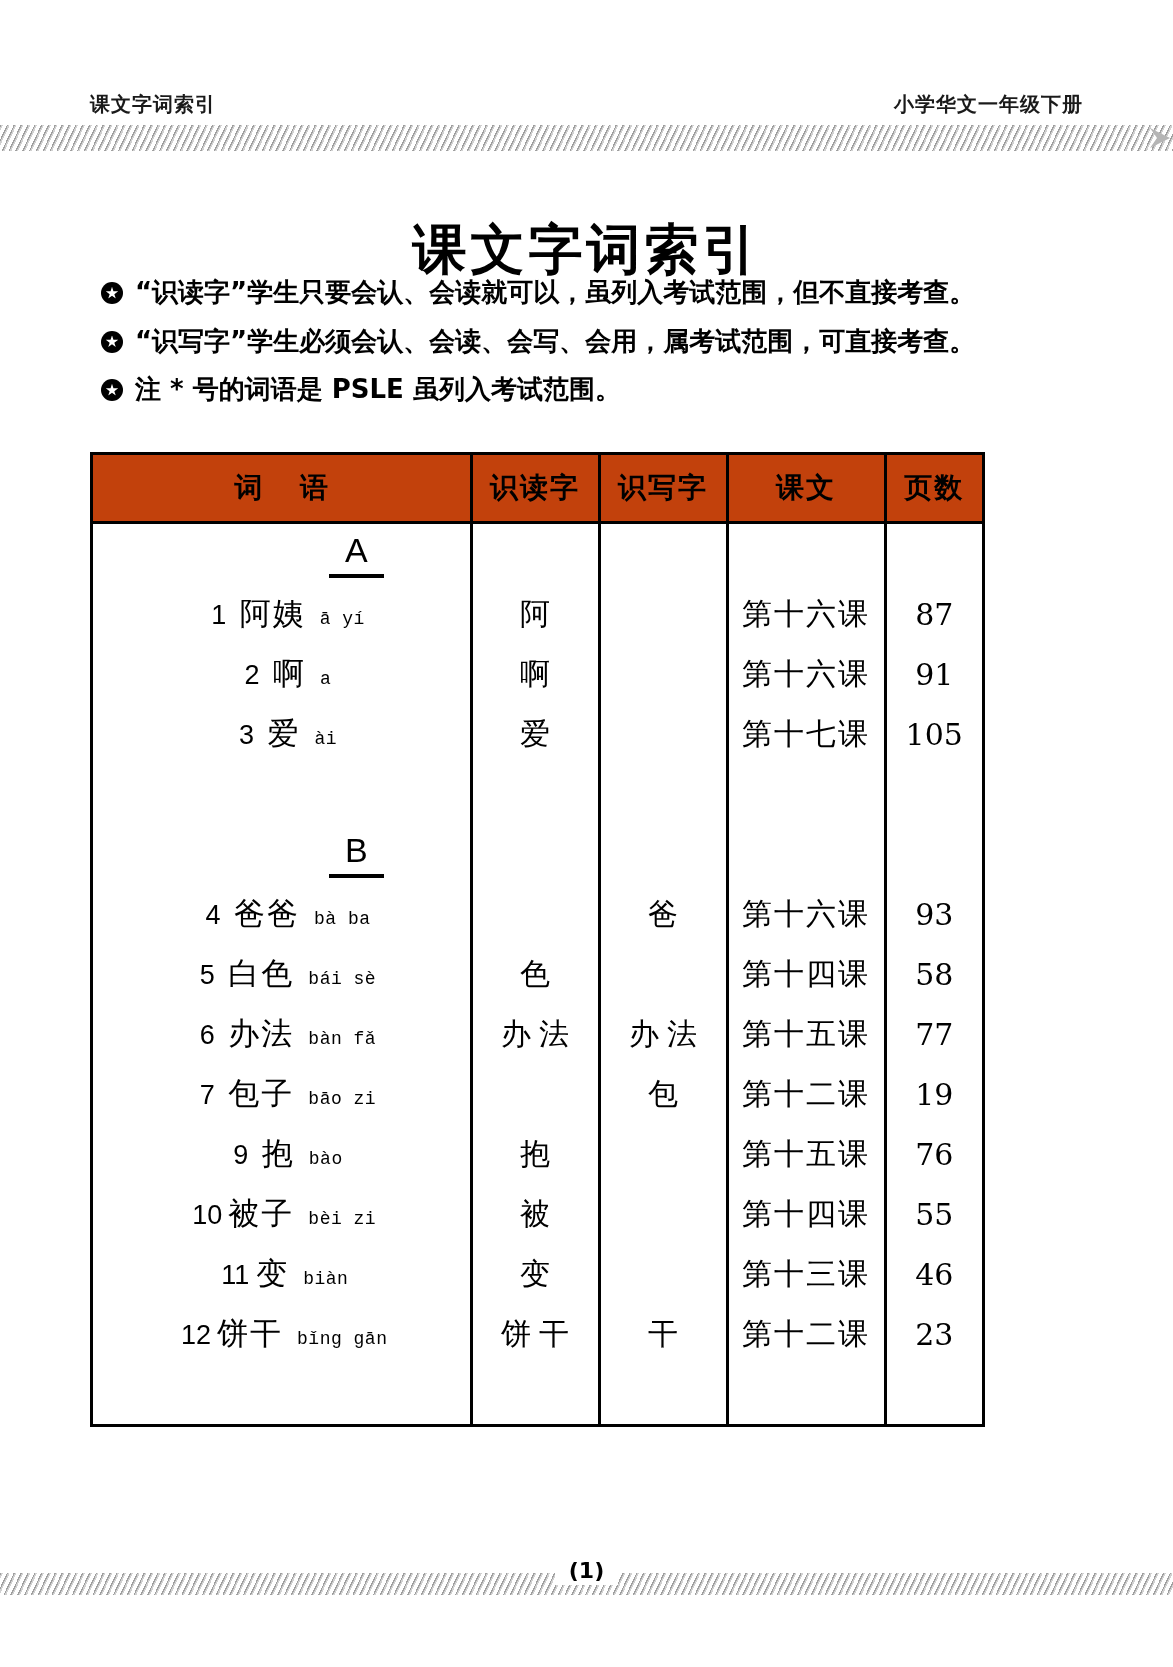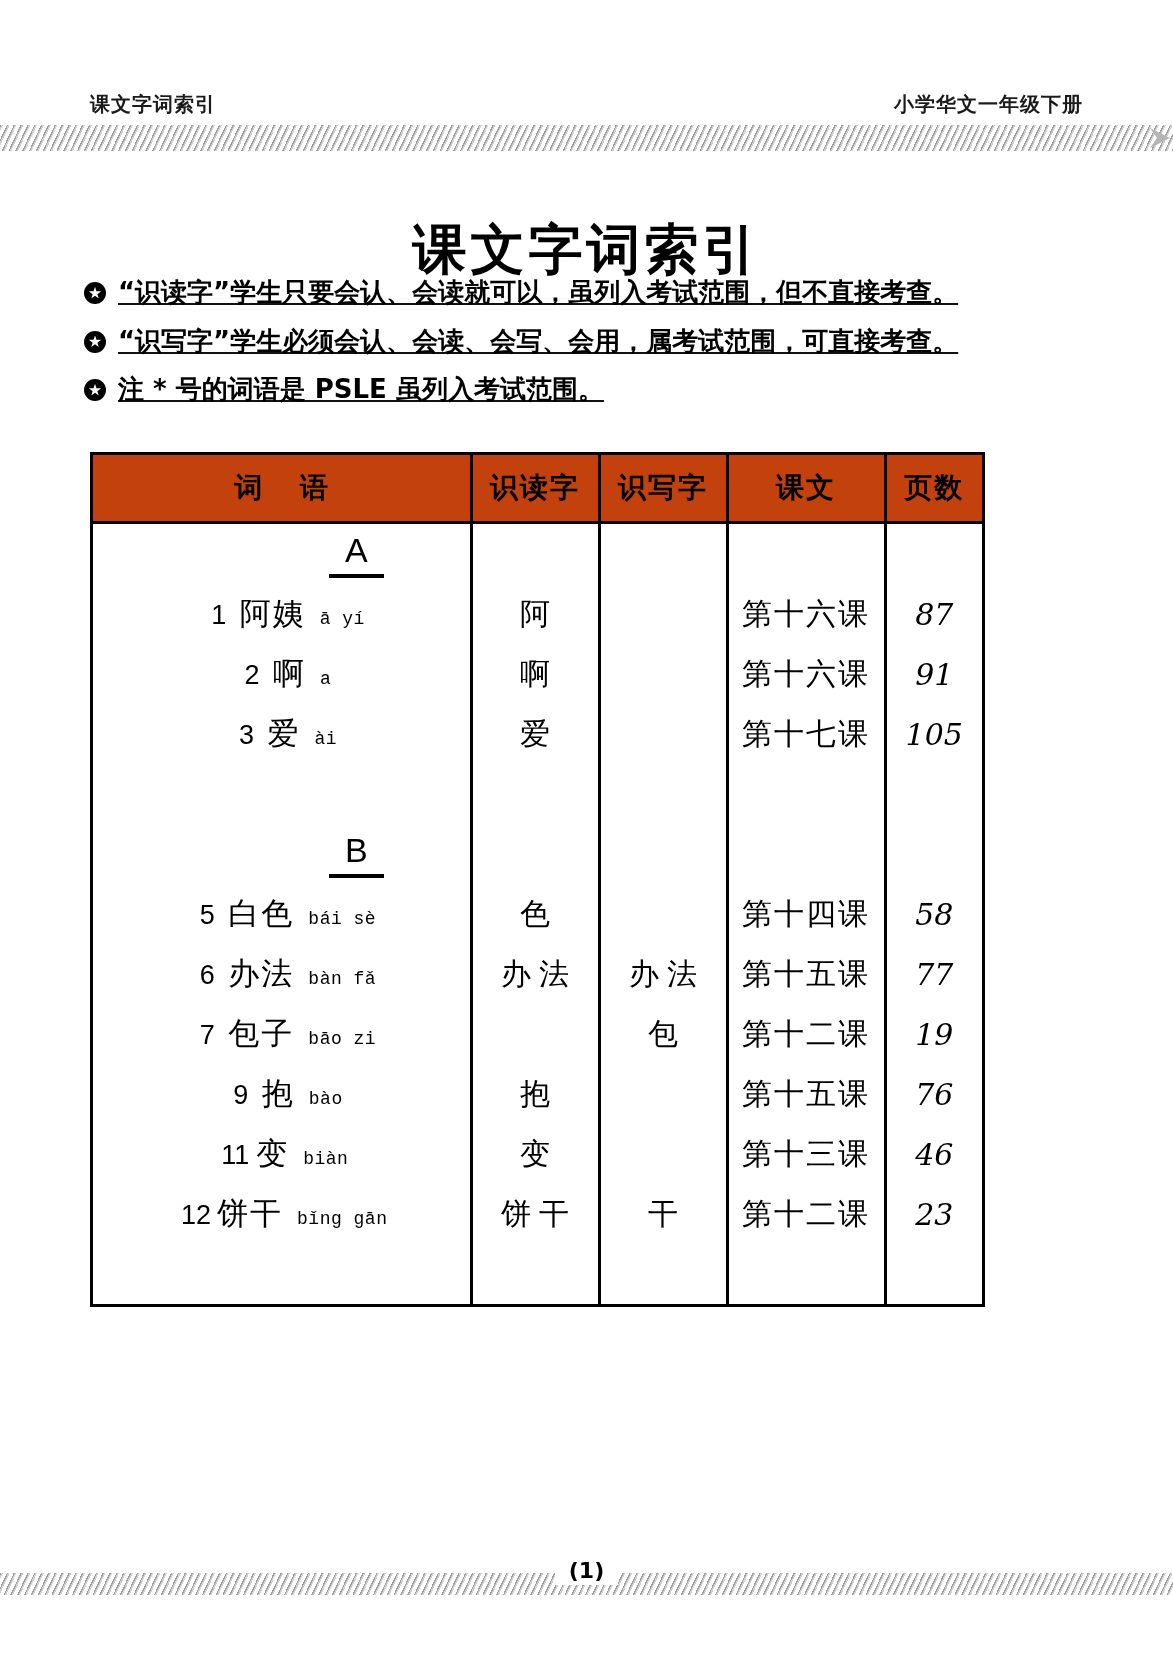--- a/index.html
+++ b/index.html
@@ -75,23 +75,22 @@
     font-size: 54px;
     font-weight: 900;
     letter-spacing: 4px;
     color: #000000;
   }
 
   
   .notes {
     position: absolute;
     top: 276px;
-    left: 84px;
+    left: 101px;
     width: 1000px;
-    text-decoration: underline;
   }
   .note-line {
     display: flex;
     align-items: flex-start;
     margin-bottom: 16px;
     font-family: "DejaVu Sans", "Liberation Sans", sans-serif;
     font-size: 26px;
     font-weight: 700;
     color: #000000;
     line-height: 1.25;
@@ -196,21 +195,20 @@
     text-indent: 8px;
   }
   .lesson-cell {
     font-family: "DejaVu Serif", "Liberation Serif", serif;
     font-size: 29px;
     letter-spacing: 2px;
   }
   .page-cell {
     font-family: "DejaVu Serif", "Liberation Serif", serif;
     font-size: 29px;
-    font-style: italic;
   }
 
   
   tr.section-row td { height: 78px; }
   .section-letter {
     display: inline-block;
     font-family: "Liberation Sans", "DejaVu Sans", sans-serif;
     font-size: 34px;
     font-weight: 400;
     color: #000000;
@@ -323,20 +321,27 @@
           <td></td>
         </tr>
         <tr class="section-row">
           <td><span class="section-letter">B</span></td>
           <td></td>
           <td></td>
           <td></td>
           <td></td>
         </tr>
         <tr>
+          <td class="word-cell"><span class="w-num">4</span><span class="w-hanzi">爸爸</span><span class="w-pinyin">bà ba</span></td>
+          <td class="char-cell"></td>
+          <td class="char-cell">爸</td>
+          <td class="lesson-cell">第十六课</td>
+          <td class="page-cell">93</td>
+        </tr>
+        <tr>
           <td class="word-cell"><span class="w-num">5</span><span class="w-hanzi">白色</span><span class="w-pinyin">bái sè</span></td>
           <td class="char-cell">色</td>
           <td class="char-cell"></td>
           <td class="lesson-cell">第十四课</td>
           <td class="page-cell">58</td>
         </tr>
         <tr>
           <td class="word-cell"><span class="w-num">6</span><span class="w-hanzi">办法</span><span class="w-pinyin">bàn fǎ</span></td>
           <td class="char-cell">办法</td>
           <td class="char-cell">办法</td>
@@ -351,20 +356,27 @@
           <td class="page-cell">19</td>
         </tr>
         <tr>
           <td class="word-cell"><span class="w-num">9</span><span class="w-hanzi">抱</span><span class="w-pinyin">bào</span></td>
           <td class="char-cell">抱</td>
           <td class="char-cell"></td>
           <td class="lesson-cell">第十五课</td>
           <td class="page-cell">76</td>
         </tr>
         <tr>
+          <td class="word-cell"><span class="w-num">10</span><span class="w-hanzi">被子</span><span class="w-pinyin">bèi zi</span></td>
+          <td class="char-cell">被</td>
+          <td class="char-cell"></td>
+          <td class="lesson-cell">第十四课</td>
+          <td class="page-cell">55</td>
+        </tr>
+        <tr>
           <td class="word-cell"><span class="w-num">11</span><span class="w-hanzi">变</span><span class="w-pinyin">biàn</span></td>
           <td class="char-cell">变</td>
           <td class="char-cell"></td>
           <td class="lesson-cell">第十三课</td>
           <td class="page-cell">46</td>
         </tr>
         <tr>
           <td class="word-cell"><span class="w-num">12</span><span class="w-hanzi">饼干</span><span class="w-pinyin">bǐng gān</span></td>
           <td class="char-cell">饼干</td>
           <td class="char-cell">干</td>

